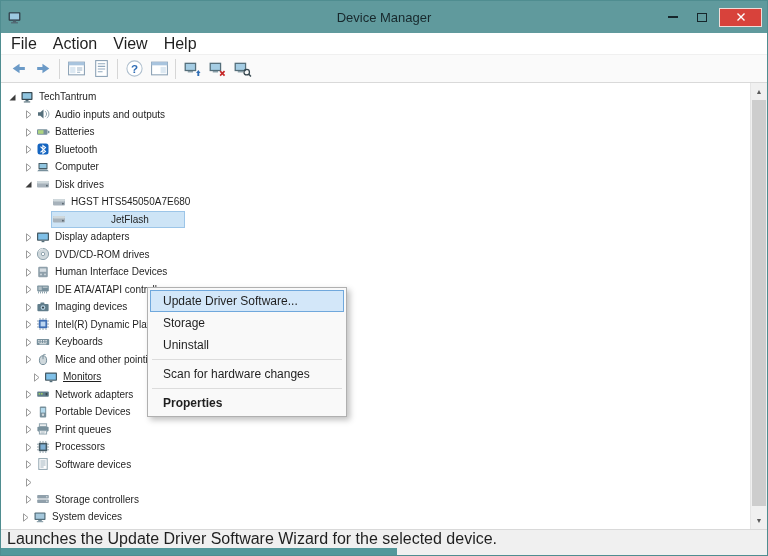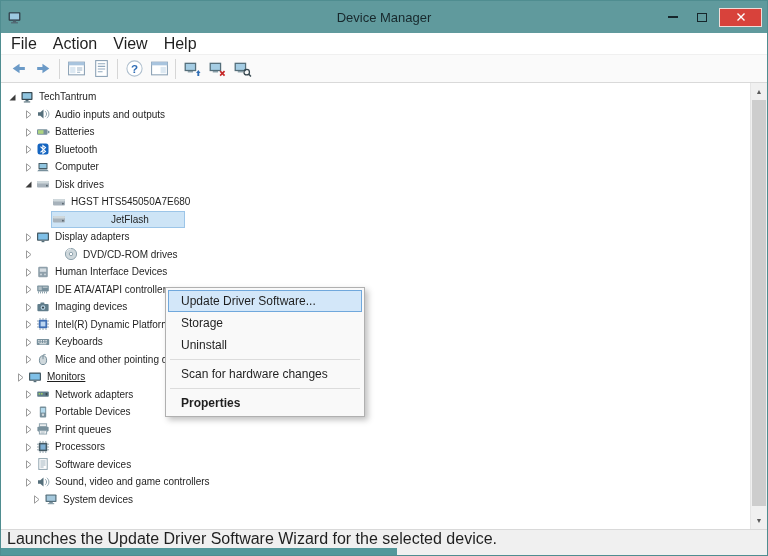--- a/index.html
+++ b/index.html
@@ -43,21 +43,21 @@
   .tlabel { line-height:17px; }
 
   
   .scrollbar { flex:0 0 17px; background:#f0f0f0; border-left:1px solid #e5e5e5; position:relative; }
   .sb-btn { position:absolute; left:0; right:0; height:17px; display:flex; align-items:center;
     justify-content:center; font-size:7px; color:#5a5a5a; }
   .sb-up { top:0; } .sb-down { bottom:0; }
   .sb-thumb { position:absolute; left:1px; right:1px; top:17px; bottom:23px; background:#cdcdcd; }
 
   
-  .context-menu { position:absolute; left:164px; top:204px; width:200px; background:#f9f9f9;
+  .context-menu { position:absolute; left:146px; top:204px; width:200px; background:#f9f9f9;
     border:1px solid #b0b0b0; box-shadow:3px 3px 6px rgba(0,0,0,.25); padding:2px; z-index:10; }
   .citem { height:22px; line-height:22px; padding-left:13px; font-size:12px; color:#1f1f1f; }
   .citem.hov { background:#d3e7f9; box-shadow:inset 0 0 0 1px #70a8dc; }
   .citem.bold { font-weight:bold; }
   .msep { height:1px; background:#dcdcdc; margin:3px 2px; }
 
   
   .statusbar { height:19px; background:#f0f0f0; border-top:1px solid #d9d9d9;
     font-size:16px; color:#1f1f1f; line-height:18px; padding-left:6px; flex:0 0 auto; }
   .bottomstrip { height:7px; background:#f0f0f0; position:relative; flex:0 0 auto; }
@@ -307,21 +307,21 @@
             <span class="ticon">
               <svg viewBox="0 0 14 14" width="14" height="14">
                 <rect x="1" y="2.6" width="12" height="8.2" rx="0.8" fill="#455a64"></rect>
                 <rect x="2.2" y="3.8" width="9.6" height="5.8" fill="#7fc0e8"></rect>
                 <rect x="5.6" y="10.8" width="2.8" height="1.4" fill="#546e7a"></rect>
               </svg>
             </span>
             <span class="tlabel">Display adapters</span>
           </span>
         </div>
-        <div class="trow" style="padding-left: 20px; gap: 28px;">
+        <div class="trow" style="padding-left: 20px;">
           <span class="expander">
             <svg viewBox="0 0 12 12" width="12" height="12">
               <path d="M4.5 2.8L9 6.5 4.5 10.2z" fill="#fff" stroke="#9b9b9b"></path>
             </svg>
           </span>
           <span class="tinner">
             <span class="ticon">
               <svg viewBox="0 0 14 14" width="14" height="14">
                 <circle cx="7" cy="7" r="5.6" fill="#cfd8dc" stroke="#90a4ae"></circle>
                 <circle cx="7" cy="7" r="1.7" fill="#fff" stroke="#90a4ae"></circle>
@@ -427,21 +427,21 @@
           <span class="tinner">
             <span class="ticon">
               <svg viewBox="0 0 14 14" width="14" height="14">
                 <ellipse cx="7" cy="8.2" rx="3.6" ry="4.4" fill="#cfd8dc" stroke="#78909c"></ellipse>
                 <path d="M7 3.8v3.4M7 3.8C7 2.4 8.4 2.2 9.6 2.6" stroke="#78909c" fill="none"></path>
               </svg>
             </span>
             <span class="tlabel">Mice and other pointing devices</span>
           </span>
         </div>
-        <div class="trow" style="padding-left: 12px; text-decoration: underline;">
+        <div class="trow" style="padding-left: 28px; text-decoration: underline;">
           <span class="expander">
             <svg viewBox="0 0 12 12" width="12" height="12">
               <path d="M4.5 2.8L9 6.5 4.5 10.2z" fill="#fff" stroke="#9b9b9b"></path>
             </svg>
           </span>
           <span class="tinner">
             <span class="ticon">
               <svg viewBox="0 0 14 14" width="14" height="14">
                 <rect x="1" y="2.6" width="12" height="8.2" rx="0.8" fill="#455a64"></rect>
                 <rect x="2.2" y="3.8" width="9.6" height="5.8" fill="#7fc0e8"></rect>
@@ -536,32 +536,40 @@
             </span>
             <span class="tlabel">Software devices</span>
           </span>
         </div>
         <div class="trow" style="padding-left: 20px;">
           <span class="expander">
             <svg viewBox="0 0 12 12" width="12" height="12">
               <path d="M4.5 2.8L9 6.5 4.5 10.2z" fill="#fff" stroke="#9b9b9b"></path>
             </svg>
           </span>
-          <span class="tinner">
-            <span class="ticon">
-              <svg viewBox="0 0 14 14" width="14" height="14">
-                <path d="M2 5.2h2.3L7.5 2.6v8.8L4.3 8.8H2z" fill="#546e7a"></path>
-                <path d="M9.2 4.2c1.8 1.4 1.8 4.2 0 5.6" stroke="#90a4ae" fill="none"></path>
-                <path d="M10.8 2.8c2.8 2.2 2.8 6.2 0 8.4" stroke="#90a4ae" fill="none"></path>
-              </svg>
-            </span>
-            <span class="tlabel">Sound, video and game controllers</span>
-          </span>
-        </div>
-        <div class="trow" style="padding-left: 28px;">
+        </div>
+        <div class="trow" style="padding-left: 20px;">
+          <span class="expander">
+            <svg viewBox="0 0 12 12" width="12" height="12">
+              <path d="M4.5 2.8L9 6.5 4.5 10.2z" fill="#fff" stroke="#9b9b9b"></path>
+            </svg>
+          </span>
+          <span class="tinner">
+            <span class="ticon">
+              <svg viewBox="0 0 14 14" width="14" height="14">
+                <rect x="1.2" y="3" width="11.6" height="3.6" rx="0.8" fill="#90a0ab"></rect>
+                <rect x="1.2" y="7.4" width="11.6" height="3.6" rx="0.8" fill="#90a0ab"></rect>
+                <circle cx="10.8" cy="4.8" r="0.8" fill="#d5dde2"></circle>
+                <circle cx="10.8" cy="9.2" r="0.8" fill="#d5dde2"></circle>
+              </svg>
+            </span>
+            <span class="tlabel">Storage controllers</span>
+          </span>
+        </div>
+        <div class="trow" style="padding-left: 17px;">
           <span class="expander">
             <svg viewBox="0 0 12 12" width="12" height="12">
               <path d="M4.5 2.8L9 6.5 4.5 10.2z" fill="#fff" stroke="#9b9b9b"></path>
             </svg>
           </span>
           <span class="tinner">
             <span class="ticon">
               <svg viewBox="0 0 14 14" width="14" height="14">
                 <rect x="1.5" y="2.4" width="11" height="7.6" rx="0.8" fill="#546e7a"></rect>
                 <rect x="2.7" y="3.6" width="8.6" height="5.2" fill="#a5c8dc"></rect>

